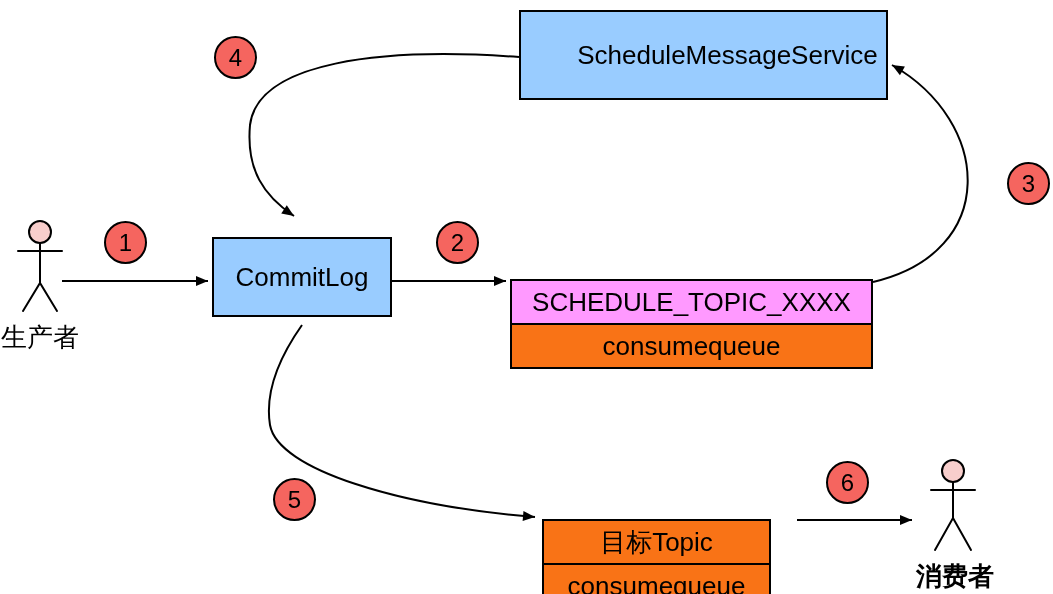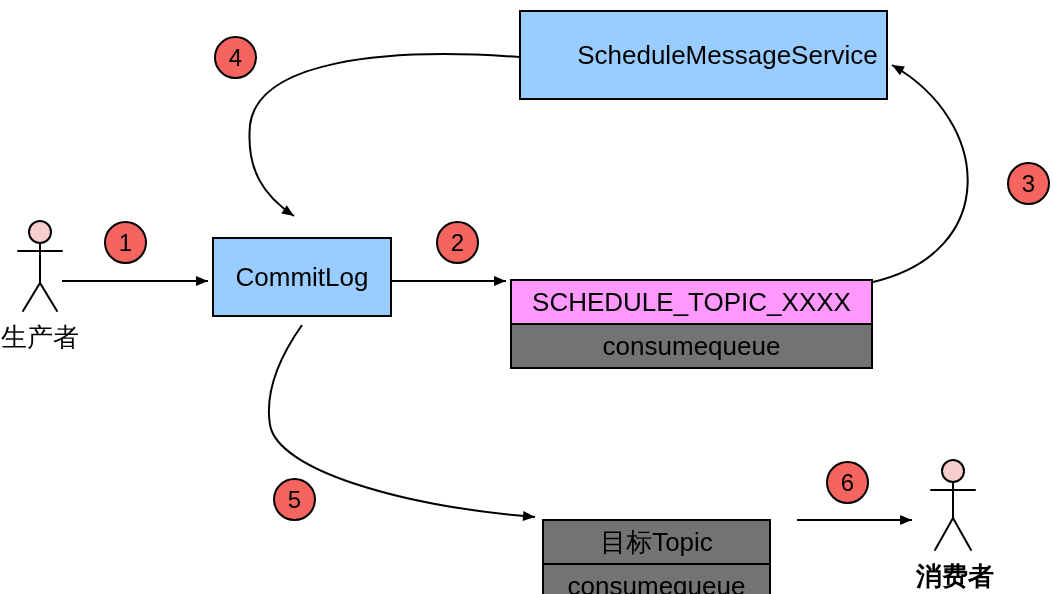--- a/index.html
+++ b/index.html
@@ -42,21 +42,21 @@
     flex-direction: column;
     margin-top: 44px;
   }
   .stack .row {
     flex: 1;
     display: flex;
     align-items: center;
     justify-content: center;
     font-size: 26px;
     line-height: 1;
-    background: #737373;
+    background: #f97316;
   }
   .stack .row.top {
     border-bottom: 2px solid #000000;
   }
   .stack .row.pink {
     background: #FF99FF;
   }
   #node-service   { left: 519px; top: 10px;  width: 369px; height: 90px; padding-left: 48px; }
   #node-commitlog { left: 212px; top: 237px; width: 180px; height: 80px; }
   #node-schedule  { left: 510px; top: 235px; width: 363px; height: 90px; }

